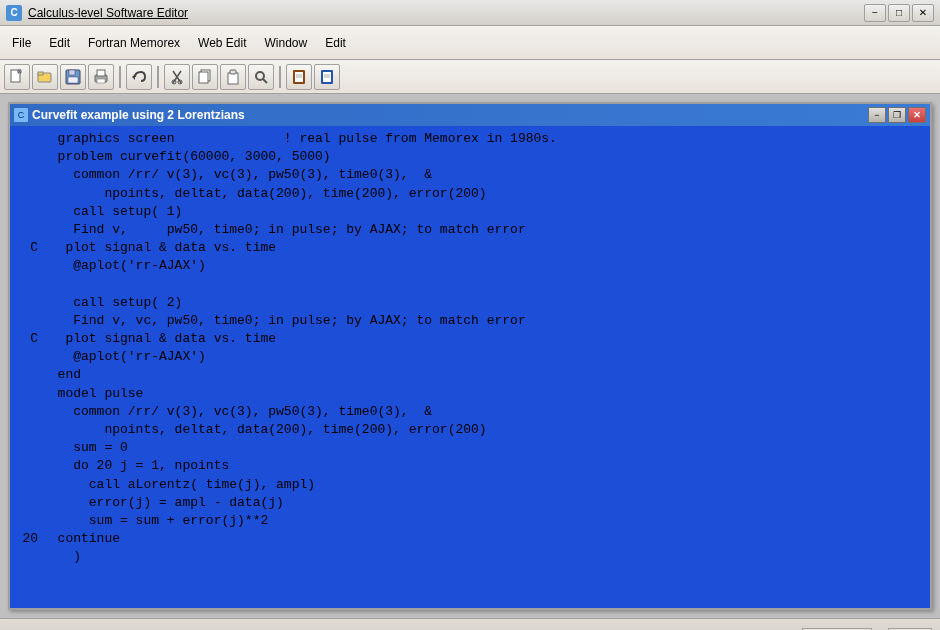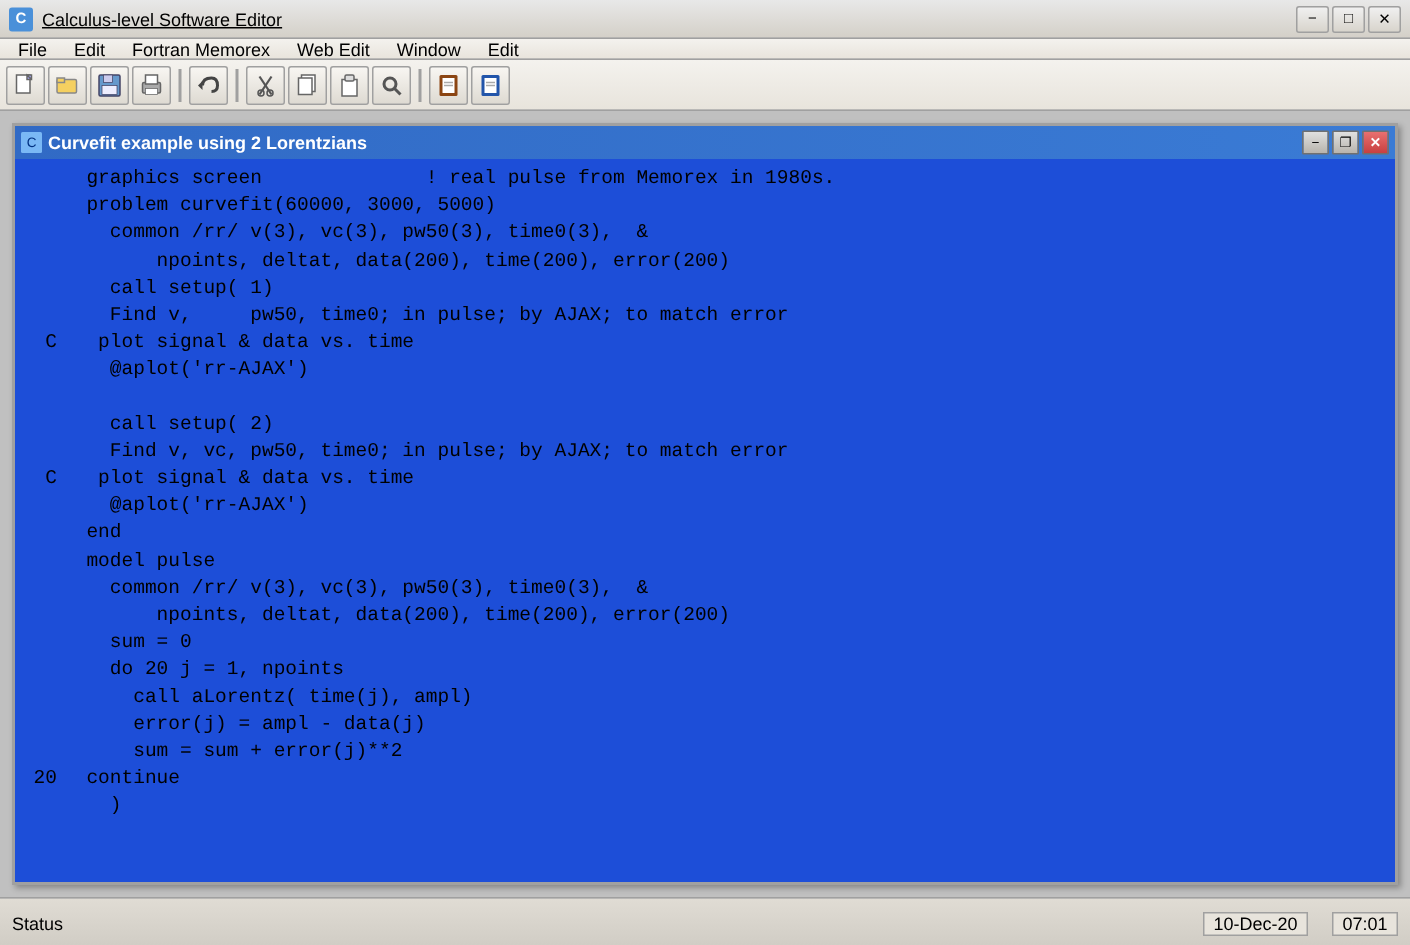--- a/index.html
+++ b/index.html
@@ -63,21 +63,21 @@
       color: #000;
     }
 
     
     .menu-bar {
       background: linear-gradient(to bottom, #f4f2ee, #e8e4dc);
       border-bottom: 1px solid #a0a0a0;
       display: flex;
       align-items: center;
       padding: 2px 4px;
-      height: 14px;
+      height: 34px;
       gap: 2px;
     }
     .menu-item {
       padding: 2px 8px;
       cursor: pointer;
       font-size: 12px;
       color: #000;
       border-radius: 2px;
     }
 

